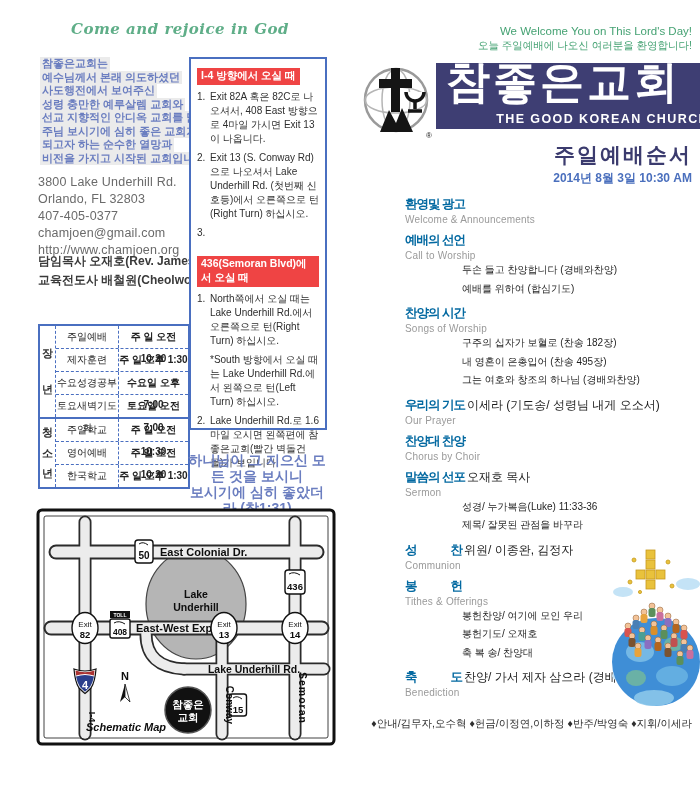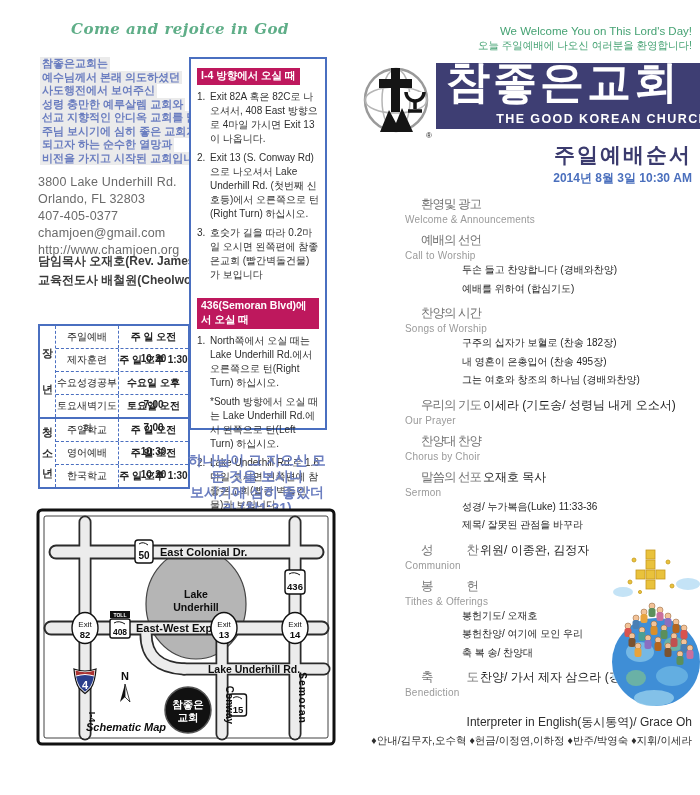--- a/index.html
+++ b/index.html
@@ -19,21 +19,21 @@
   .sg + .sg{border-top:2px solid #4a6fc0;}
   .sg-label{width:15px;display:flex;flex-direction:column;justify-content:space-evenly;
             align-items:center;font-size:11px;color:#333;border-right:1px dashed #4a6fc0;font-weight:bold;}
   .sg-rows{flex:1;}
   .srow{display:flex;height:22px;line-height:22px;}
   .srow + .srow{border-top:1px dashed #4a6fc0;}
   .sname{width:62px;text-align:center;font-size:10px;color:#222;border-right:1px dashed #4a6fc0;}
   .stime{flex:1;text-align:center;font-size:10px;color:#222;font-weight:bold;}
   .dirs{position:absolute;left:189px;top:57px;width:138px;height:373px;border:2px solid #4a6fc0;
         box-sizing:border-box;padding:6px 6px;background:#fff;}
-  .dhead{display:inline-block;background:#be185d;color:#fff;font-size:10.5px;font-weight:bold;
+  .dhead{display:inline-block;background:#ef4444;color:#fff;font-size:10.5px;font-weight:bold;
          padding:1px 4px 2px;}
   .dhead2{margin-top:16px;}
   .dblock{display:flex;margin-top:5px;font-size:10px;line-height:14px;color:#2e2e2e;}
   .dnum{width:13px;flex:none;}
   .dtxt{flex:1;}
   .verse{position:absolute;left:186px;top:452px;width:142px;text-align:center;
          color:#6b7ec0;font-size:14px;line-height:16px;font-weight:bold;}
   .mapwrap{position:absolute;left:36px;top:508px;width:300px;height:238px;}
   
   .welcome{position:absolute;left:390px;top:25px;width:302px;text-align:right;color:#45a273;}
@@ -42,22 +42,22 @@
   .logo{position:absolute;left:362px;top:62px;}
   .banner{position:absolute;left:436px;top:63px;width:280px;height:66px;background:#3e3e73;}
   .bk{position:absolute;left:10px;top:-5px;color:#fff;font-weight:bold;font-size:44px;letter-spacing:3px;line-height:1.1;white-space:nowrap;}
   .ben{position:absolute;right:7px;bottom:3px;color:#fff;font-weight:bold;font-size:12.5px;letter-spacing:1.4px;}
   .btitle{position:absolute;left:400px;top:141px;width:292px;text-align:right;
           font-size:21px;font-weight:bold;color:#3b3b6e;letter-spacing:2px;}
   .bdate{position:absolute;left:400px;top:170px;width:292px;text-align:right;font-size:12px;color:#4a6fbd;font-weight:bold;}
   .order{position:absolute;left:405px;top:196px;width:292px;}
   .osec{margin-bottom:7px;}
   .ohead{display:flex;align-items:baseline;}
-  .otitle{flex:0 0 57px;font-size:12.5px;font-weight:normal;color:#737373;letter-spacing:-1px;
-          text-align:justify;text-align-last:justify;white-space:nowrap;overflow:visible;margin-left:16px;}
+  .otitle{flex:0 0 57px;font-size:12.5px;font-weight:bold;color:#0369a1;letter-spacing:-1px;
+          text-align:justify;text-align-last:justify;white-space:nowrap;overflow:visible;}
   .oval{font-size:12px;color:#1d1d1d;margin-left:2px;white-space:nowrap;}
   .osub{font-size:10px;color:#9a9a9a;margin-top:1px;letter-spacing:.2px;}
   .oitems{padding-left:57px;}
   .oitem{font-size:10px;color:#1d1d1d;line-height:18.5px;white-space:nowrap;}
   .globe{position:absolute;left:610px;top:548px;}
   .footer{position:absolute;left:340px;top:714px;width:352px;text-align:right;color:#2e2e2e;}
   .f1{font-size:12px;}
   .f2{font-size:10.5px;margin-top:3px;}
   
   .rc{stroke:#2b2b2b;stroke-width:15;fill:none;stroke-linecap:round;}
@@ -153,21 +153,20 @@
         <div class="dblock">
           <div class="dnum">1.</div>
           <div class="dtxt">Exit 82A 혹은 82C로 나오셔서, 408 East 방향으로 4마일 가시면 Exit 13이 나옵니다.</div>
         </div>
         <div class="dblock">
           <div class="dnum">2.</div>
           <div class="dtxt">Exit 13 (S. Conway Rd)으로 나오셔서 Lake Underhill Rd. (첫번째 신호등)에서 오른쪽으로 턴(Right Turn) 하십시오.</div>
         </div>
         <div class="dblock">
           <div class="dnum">3.</div>
-          <div class="dtxt">호숫가 길을 따라 0.2마일 오시면 왼쪽편에 참좋은교회 (빨간벽돌건물)가 보입니다</div>
         </div>
       </div>
     <div class="dhead dhead2">436(Semoran Blvd)에서 오실 때</div>
     <div id="dir2">
         <div class="dblock">
           <div class="dnum">1.</div>
           <div class="dtxt">North쪽에서 오실 때는 Lake Underhill Rd.에서 오른쪽으로 턴(Right Turn) 하십시오.</div>
         </div>
         <div class="dblock">
           <div class="dnum"></div>
@@ -370,22 +369,22 @@
           <span class="oval">위원/ 이종완, 김정자</span>
         </div>
         <div class="osub">Communion</div>
       </div>
       <div class="osec">
         <div class="ohead">
           <span class="otitle">봉 헌</span>
         </div>
         <div class="osub">Tithes &amp; Offerings</div>
         <div class="oitems">
+          <div class="oitem">봉헌찬양/ 여기에 모인 우리</div>
           <div class="oitem">봉헌기도/ 오재호</div>
-          <div class="oitem">봉헌찬양/ 여기에 모인 우리</div>
           <div class="oitem">축 복 송/ 찬양대</div>
         </div>
       </div>
       <div class="osec">
         <div class="ohead">
           <span class="otitle">축 도</span>
           <span class="oval">찬양/ 가서 제자 삼으라 (경배와찬양)</span>
         </div>
         <div class="osub">Benediction</div>
       </div>
@@ -445,17 +444,16 @@
           <use href="#psn" x="48" y="92" fill="#b5651d"></use>
         <use href="#psn" x="28" y="98" fill="#e8a33d"></use>
           <use href="#psn" x="58" y="98" fill="#7a5230"></use>
         <use href="#psn" x="70" y="106" fill="#5b8f5b"></use>
           <use href="#psn" x="80" y="100" fill="#c96f9e"></use>
       </g>
     </svg>
   </div>
 
   <div class="footer">
-    <div class="f1">Interpreter in English(동시통역)/ Grace Oh</div>
     <div class="f2">♦안내/김무자,오수혁 ♦헌금/이정연,이하정 ♦반주/박영숙 ♦지휘/이세라</div>
   </div>
 
 </div>
 
 </body></html>

